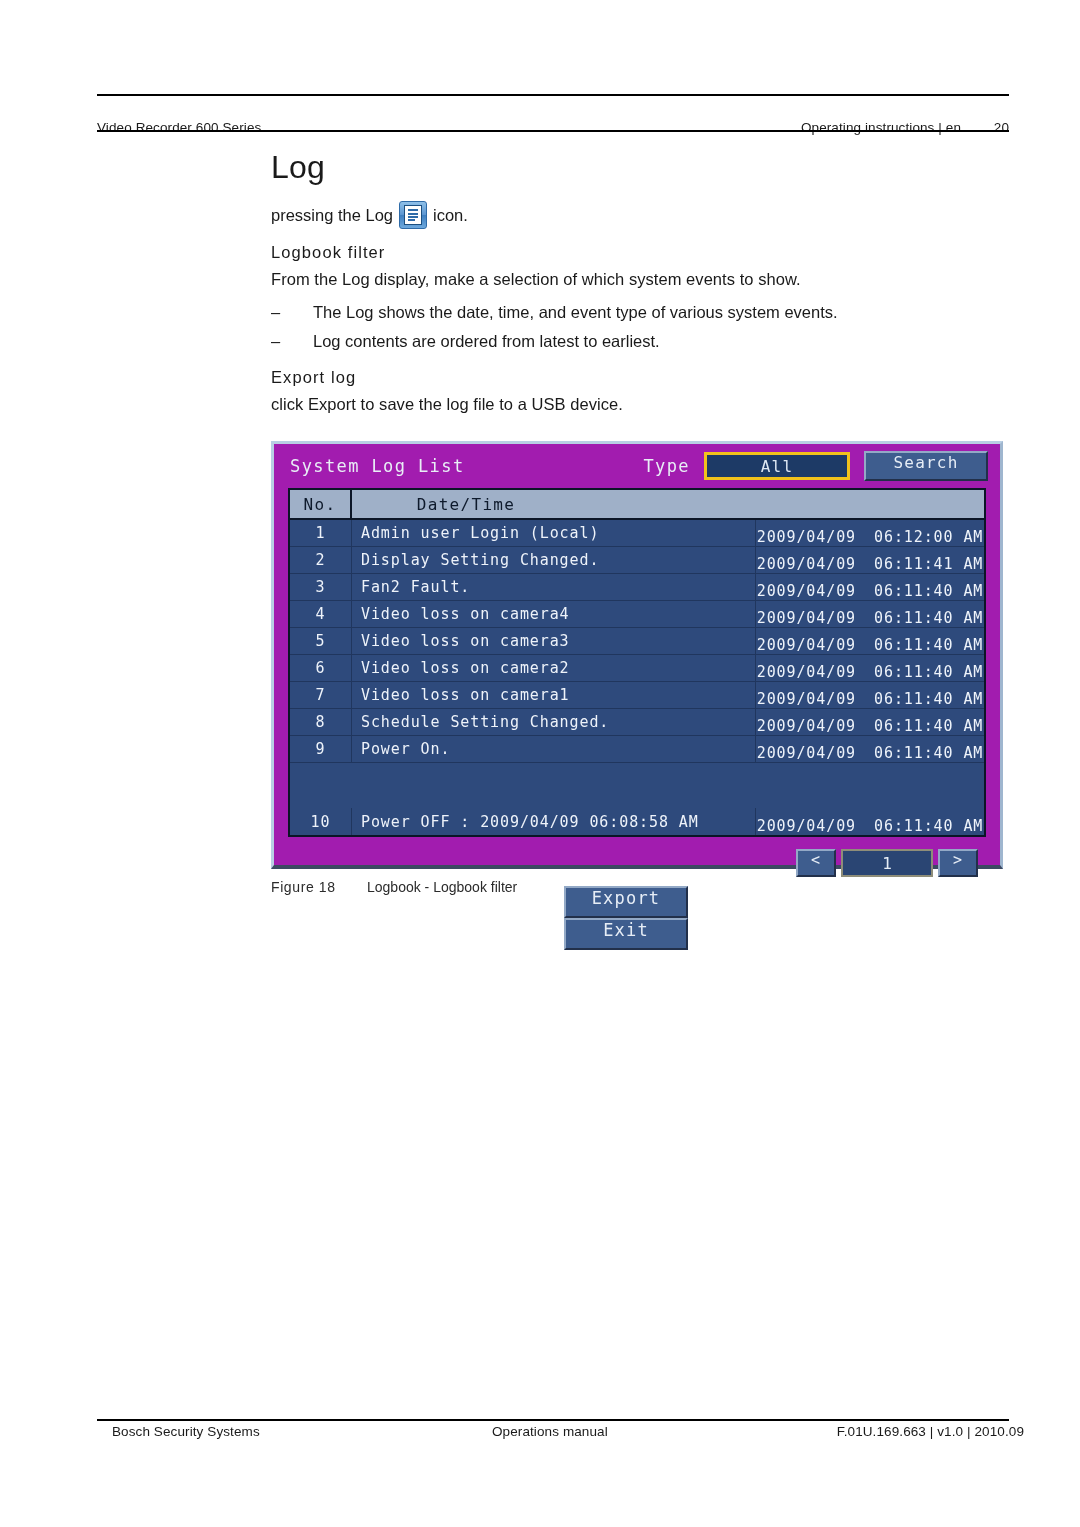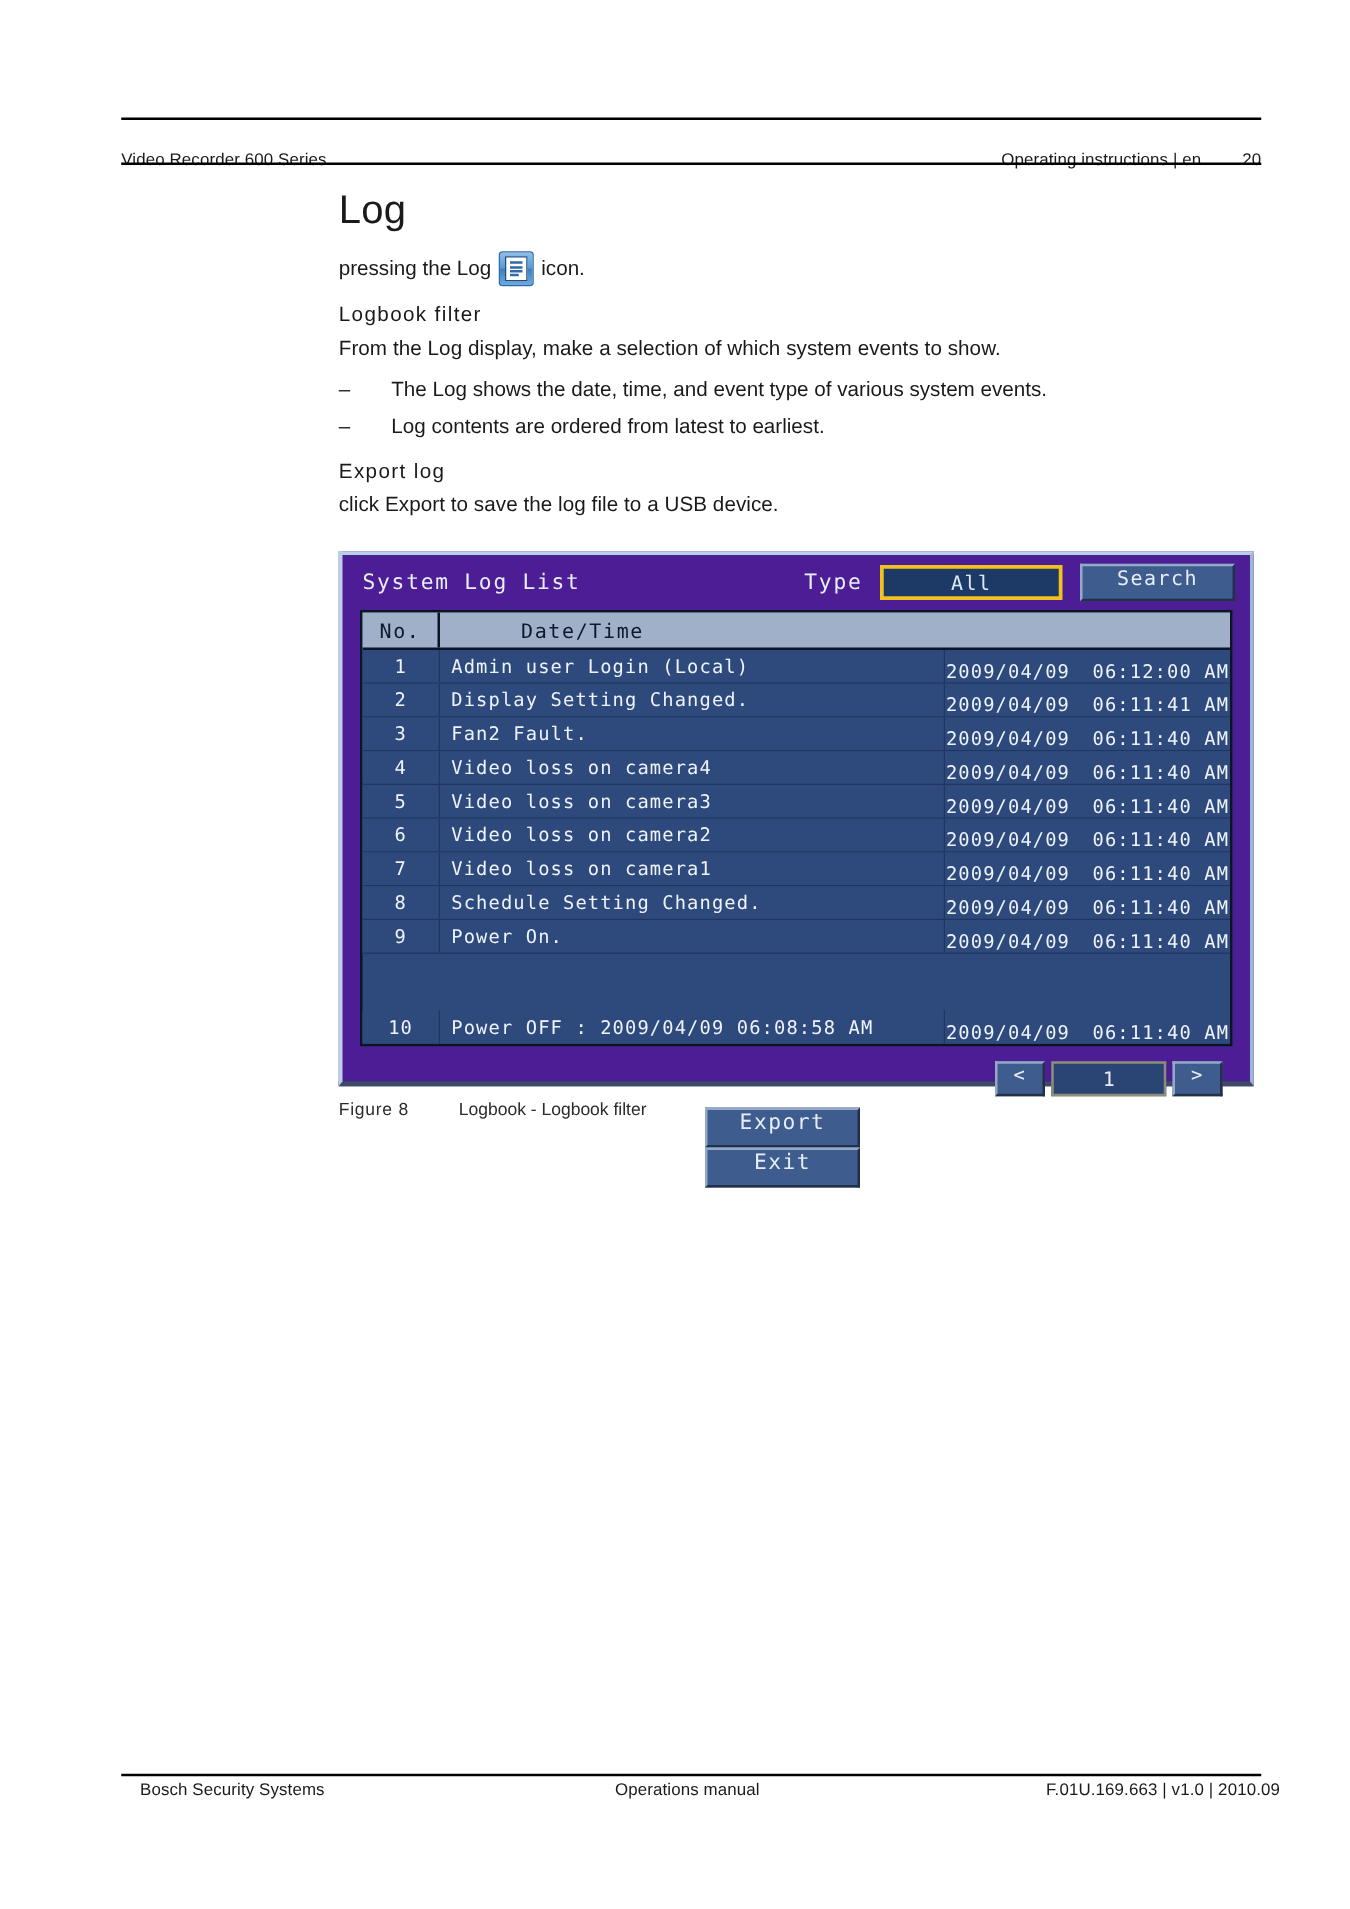--- a/index.html
+++ b/index.html
@@ -164,21 +164,21 @@
     position: absolute;
     left: 271px;
     top: 441px;
     width: 738px;
   }
 
   .dvr-panel {
     width: 732px;
     height: 428px;
     box-sizing: border-box;
-    background: #4c1d95;
+    background: #a21caf;
     border-top: 3px solid #b9cfe4;
     border-left: 3px solid #b9cfe4;
     border-right: 3px solid #9fb6cf;
     border-bottom: 4px solid #3c4a63;
     position: relative;
     font-family: "DejaVu Sans Mono", "Liberation Mono", monospace;
     padding: 0;
   }
 
   
@@ -563,21 +563,21 @@
         </div>
         <div class="btn3d action-btn">
           <span>Exit</span>
         </div>
       </div>
 
     </div>
   </div>
 
   <div class="fig-caption">
-    <span class="fig-num">Figure  8</span>
+    <span class="fig-num">Figure  18</span>
     <span>Logbook - Logbook filter</span>
   </div>
 
   <div class="footer-rule"></div>
   <div class="footer-row">
     <span class="f-left">Bosch Security Systems</span>
     <span class="f-mid">Operations manual</span>
     <span class="f-right">F.01U.169.663 | v1.0 | 2010.09</span>
   </div>
 

